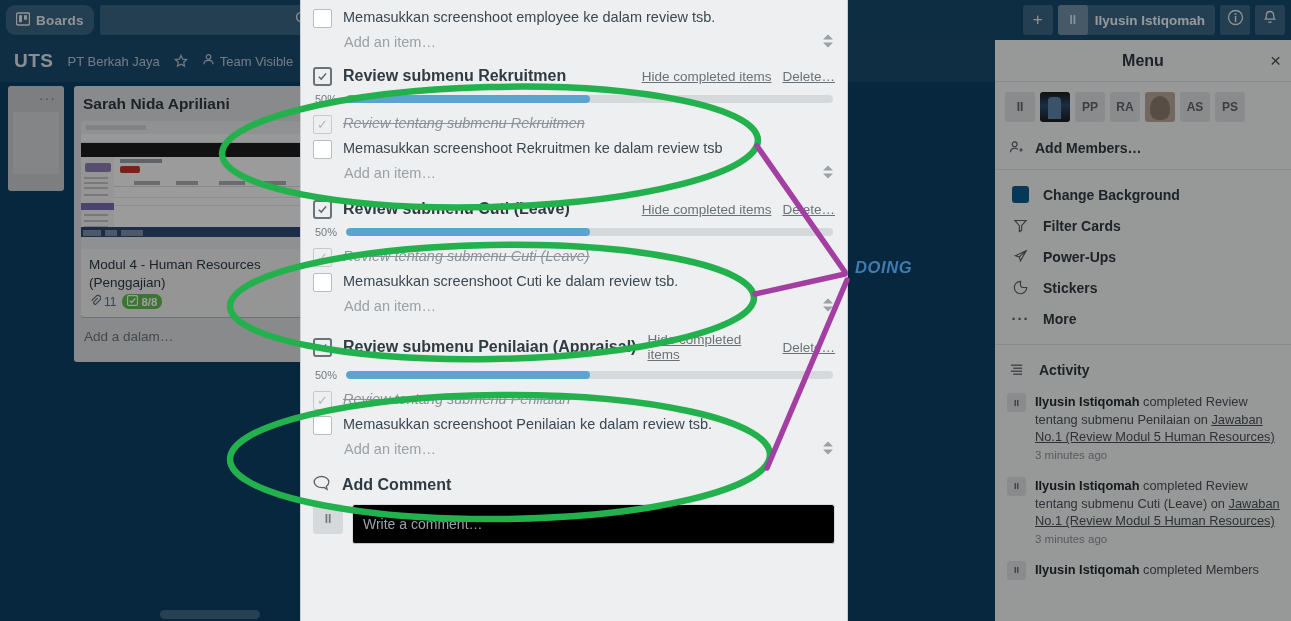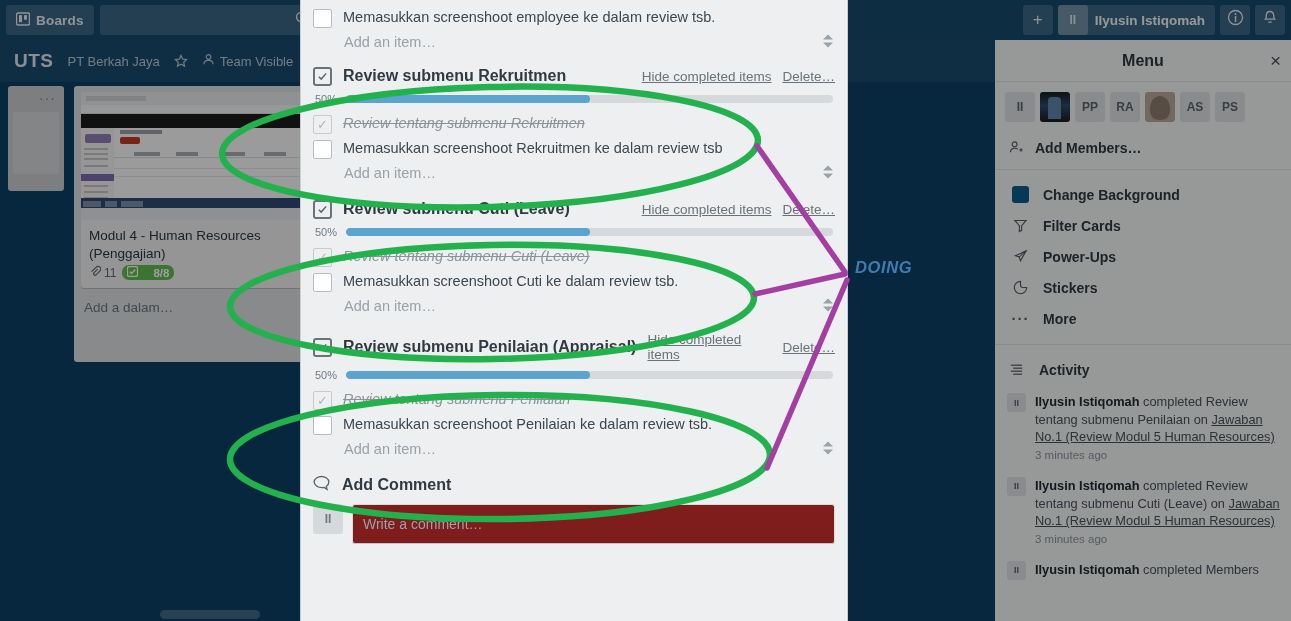--- a/index.html
+++ b/index.html
@@ -21,21 +21,21 @@
     position: absolute; inset: 0;
     background: #0b4064;
   }
   .topbar {
     position: absolute; top: 0; left: 0; right: 0; height: 40px;
     background: #15496d;
     display: flex; align-items: center; gap: 6px;
     padding: 0 6px;
   }
   .tb-btn {
-    height: 30px; border-radius: 3px;
+    height: 30px; border-radius: 9px;
     background: rgba(255,255,255,0.16);
     display: flex; align-items: center; gap: 6px;
     padding: 0 10px;
     color: #e8eef3; font-size: 13.5px; font-weight: bold;
     letter-spacing: .2px;
   }
   .tb-search {
     width: 218px; height: 30px; border-radius: 3px;
     background: rgba(255,255,255,0.16);
     display: flex; align-items: center; justify-content: flex-end;
@@ -123,21 +123,21 @@
   .cc-footer { position:absolute; bottom:0; left:0; right:0; height:22px; background:#2d4a73; }
   .cc-footer .fseg { position:absolute; height:6px; background:#7c8ea8; top:3px; }
   .cc-footer .fwhite { position:absolute; left:0; right:0; bottom:0; height:12px; background:#e7e8ea; }
   .card-body { padding: 7px 8px 8px 8px; }
   .card-title { font-size: 13.5px; color: #2c3742; line-height: 1.35; }
   .card-badges { display: flex; align-items: center; gap: 6px; margin-top: 2px; }
   .badge { display: flex; align-items: center; gap: 3px; font-size: 12px; color: #5e6c7b; }
   .badge-green {
     background: #61bd4f; color: #fff; border-radius: 7px;
     padding: 1px 5px; font-size: 11.5px; font-weight: bold;
-    display: flex; align-items: center; gap: 15px;
+    display: flex; align-items: center; gap: 3px;
   }
   .add-card { font-size: 13.5px; color: #6b767f; padding: 5px 3px; }
 
   .hscroll-track {
     position: absolute; left: 0; right: 296px; bottom: 2px; height: 9px;
   }
   .hscroll-thumb {
     position: absolute; left: 160px; width: 100px; height: 9px;
     background: rgba(255,255,255,0.22); border-radius: 5px;
   }
@@ -229,21 +229,21 @@
   .cs-title { font-size: 16px; font-weight: bold; color: #303a42; }
   .bubble-icon { font-size: 18px; color: #5b6268; line-height: 1; }
   .cs-row { display: flex; gap: 9px; margin-top: 10px; }
   .cs-avatar {
     width: 30px; height: 30px; flex: none; border-radius: 3px;
     background: #d6d9db; color: #70777d;
     display: flex; align-items: center; justify-content: center;
     font-size: 12px; font-weight: bold;
   }
   .cs-input {
-    flex: 1 1 auto; height: 40px; background: #7f1d1d;
+    flex: 1 1 auto; height: 40px; background: #000000;
     border: 1px solid #d8dbde; border-bottom-color: #bfc4c8;
     border-radius: 3px;
     display: flex; align-items: center; padding: 0 10px;
     font-size: 14px; color: #9aa1a7;
   }
 
   
   #right-menu {
     position: absolute; right: 0; top: 40px; width: 296px; bottom: 0;
     background: #f4f5f6;
@@ -401,20 +401,21 @@
     </div>
 
     <div class="lists-area">
 
       <div class="list-ghost">
         <div class="dots">···</div>
         <div class="inner"></div>
       </div>
 
       <div class="list-main">
+        <div class="lm-title">Sarah Nida Apriliani</div>
 
         <div class="card">
           <div class="card-cover">
             <div class="cc-toolbar"></div>
             <div class="cc-toolbar2"></div>
             <div class="cc-black"></div>
             <div class="cc-sidebar"></div>
             <div class="cc-logo"></div>
             <div class="cc-navline" style="top:56px;"></div>
             <div class="cc-navline" style="top:61px;"></div>

